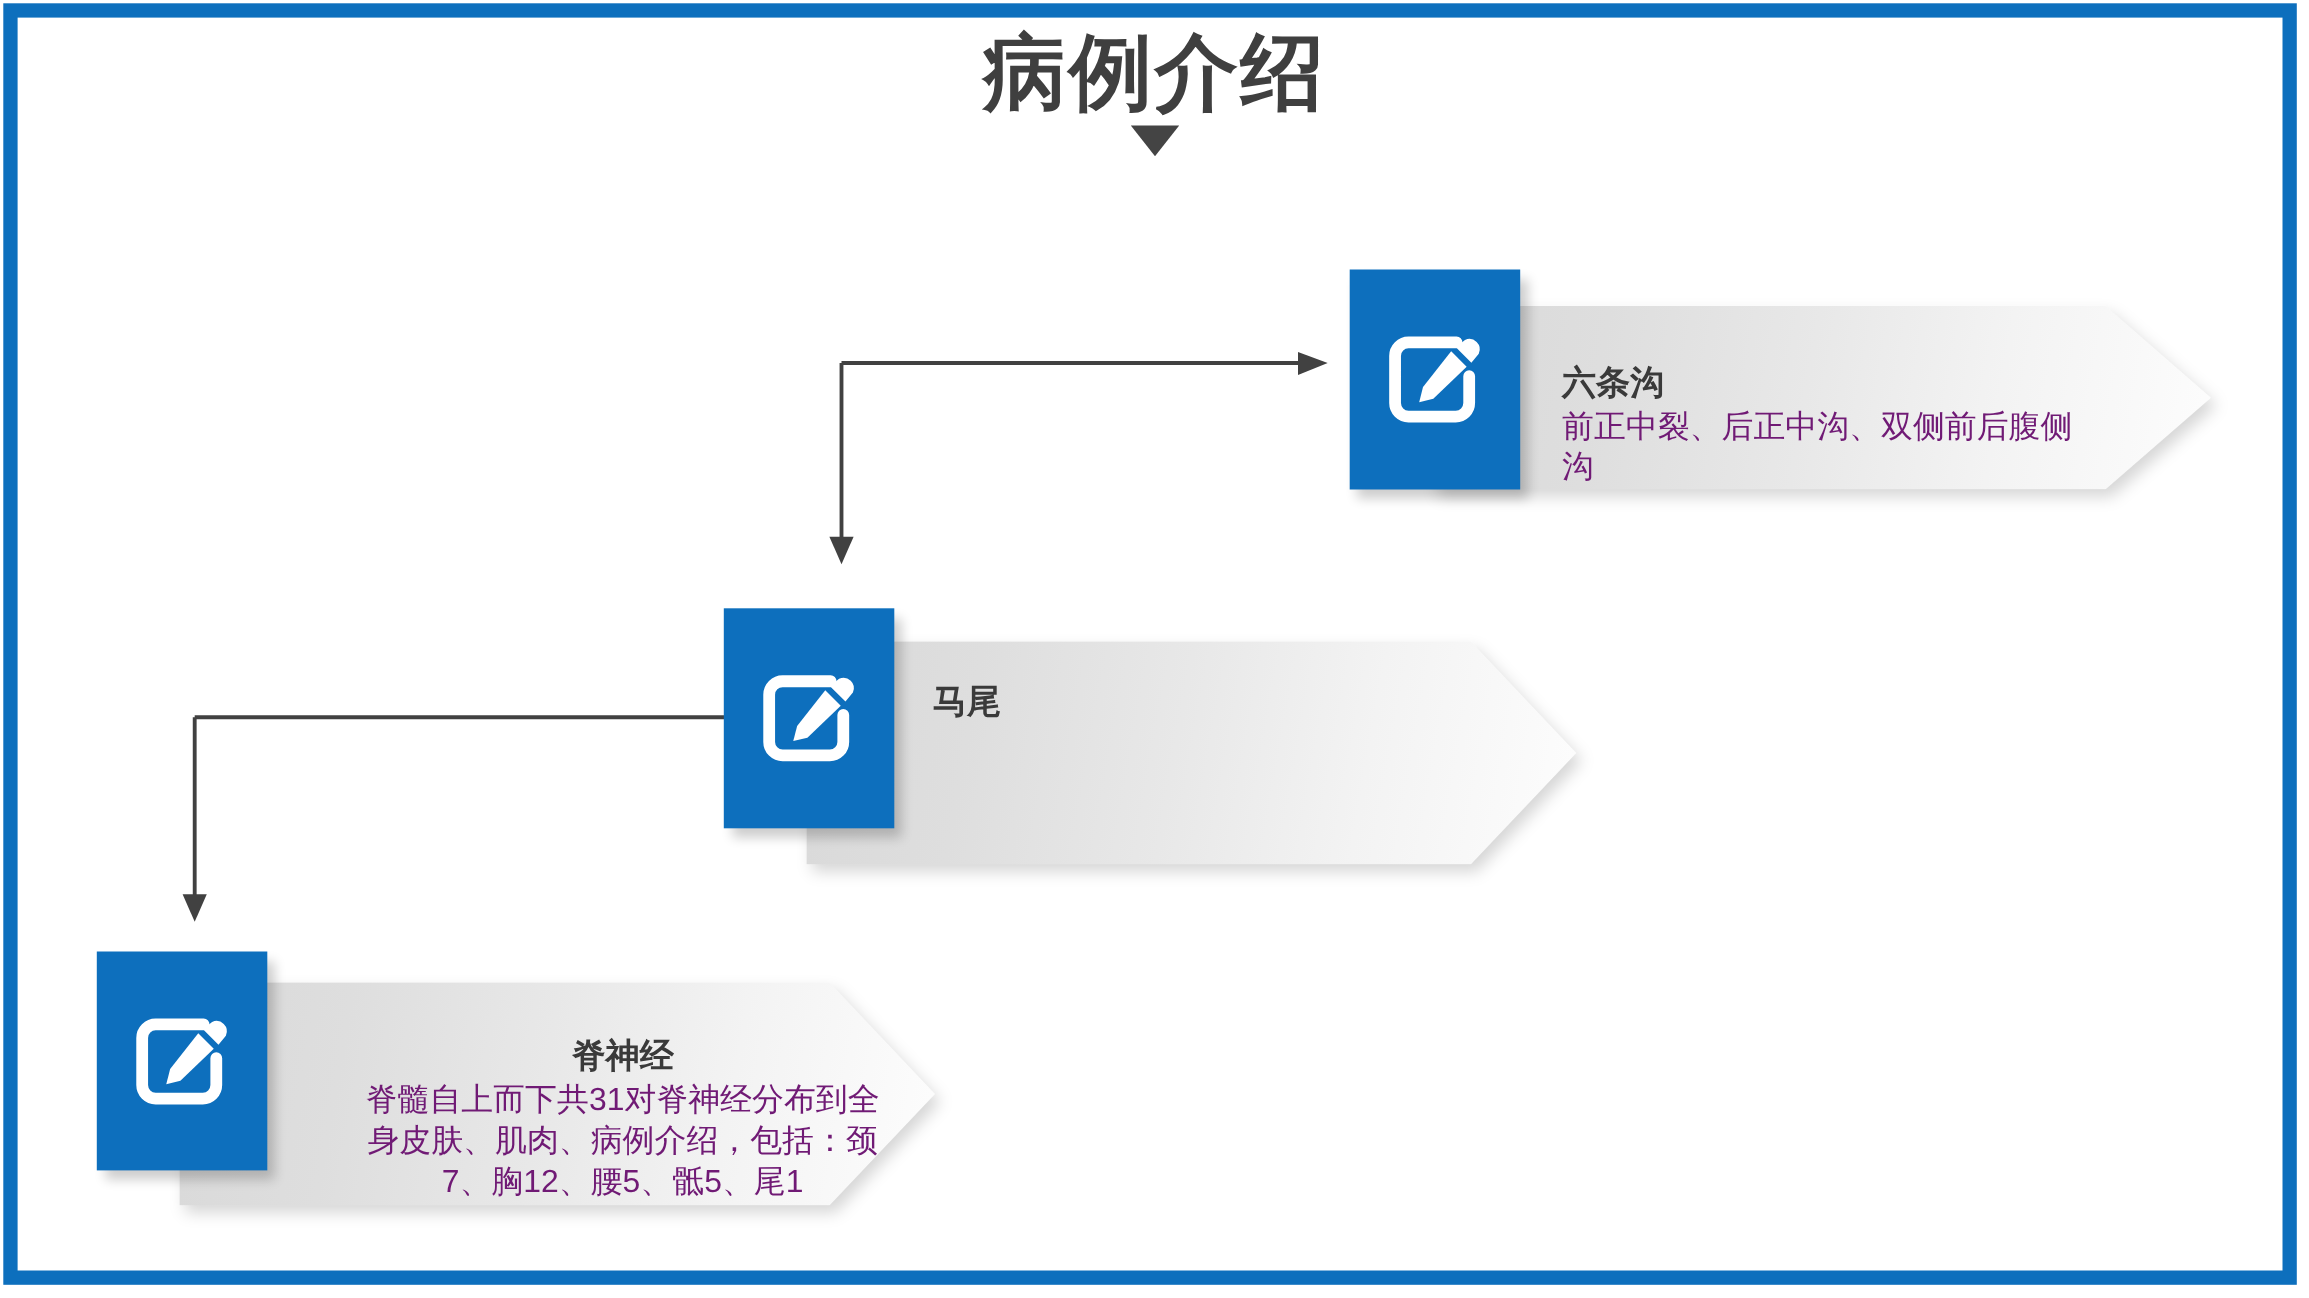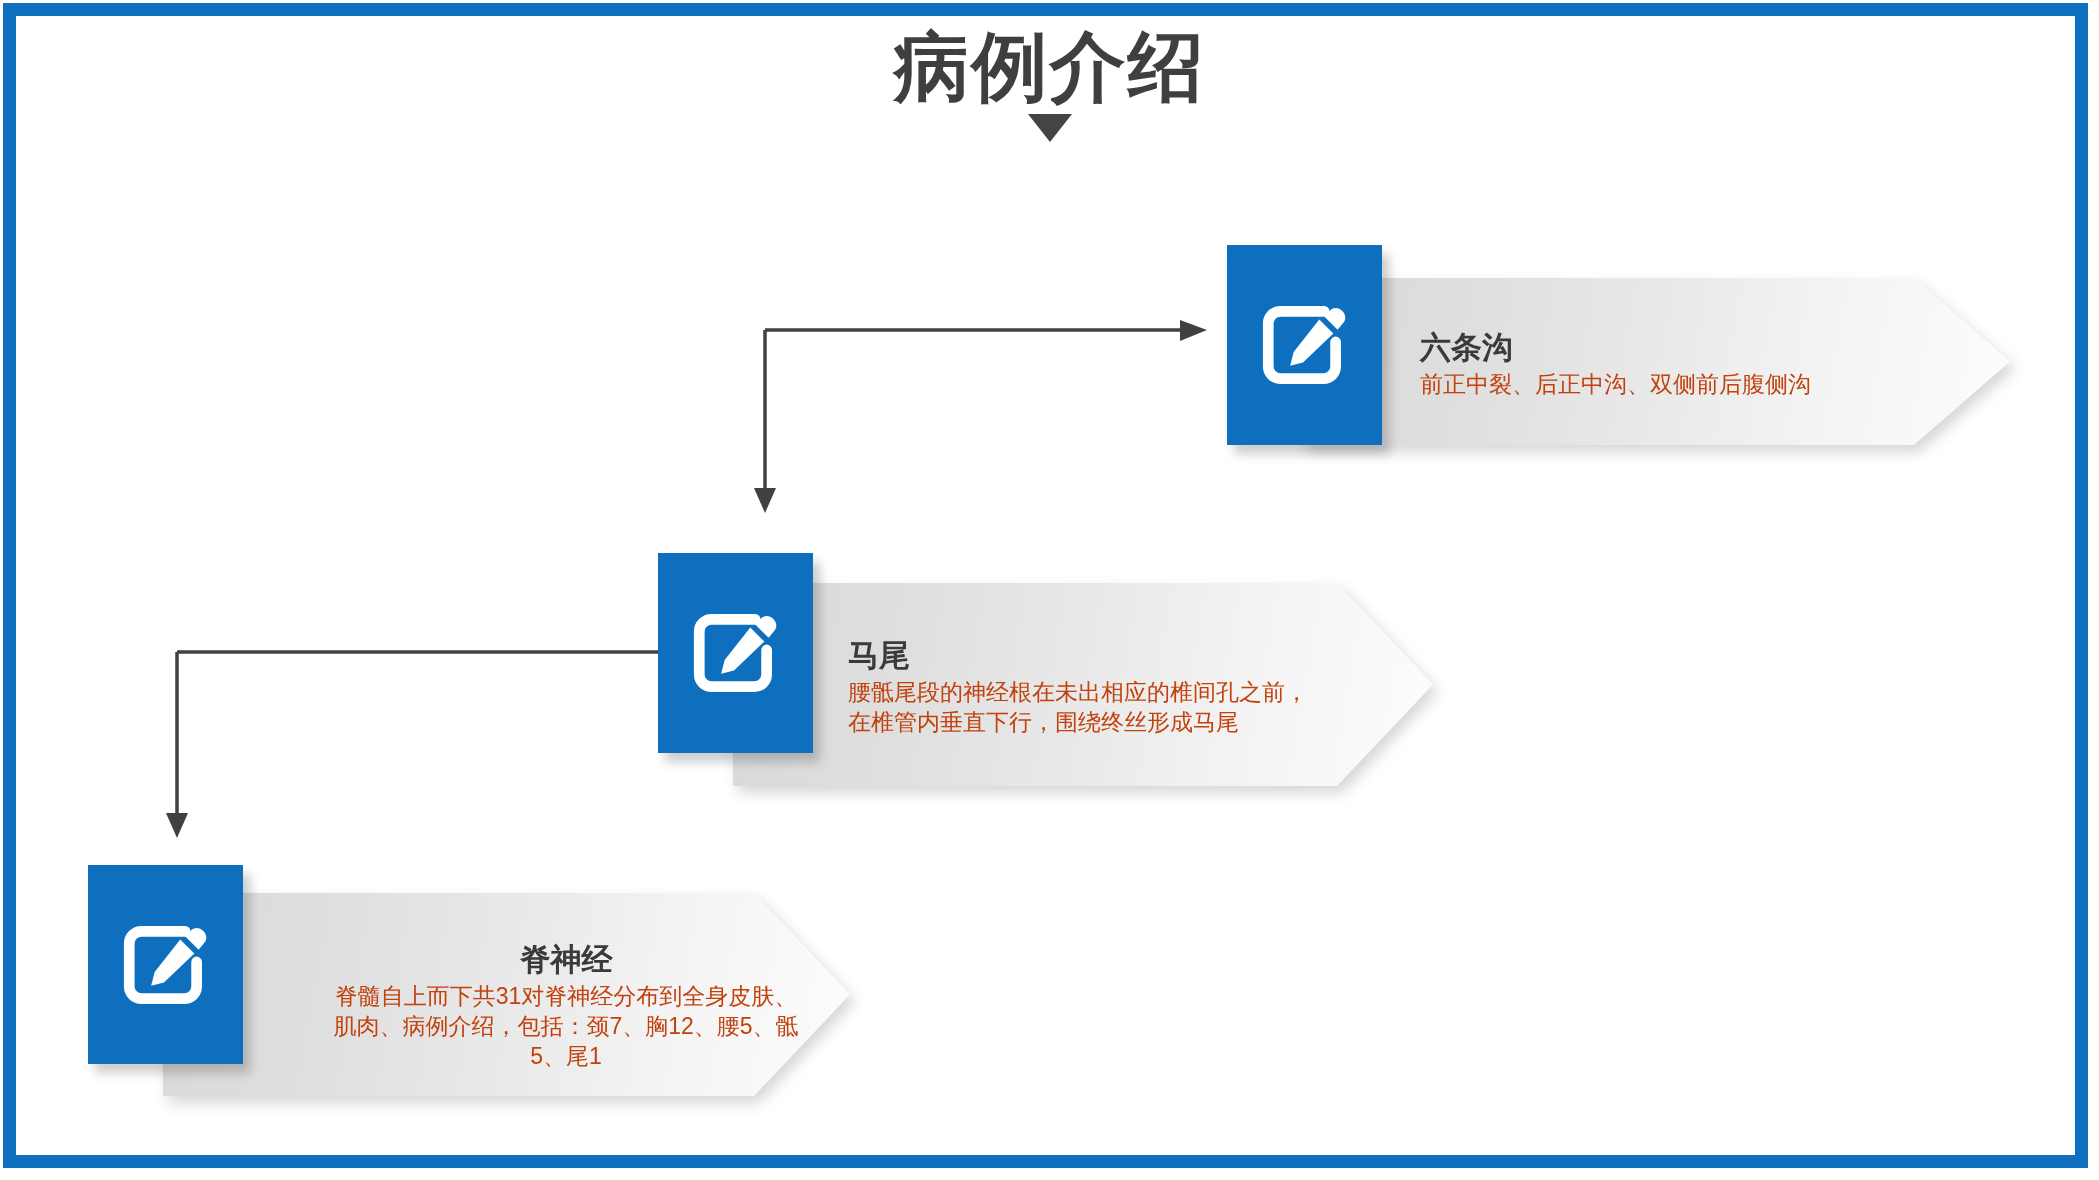--- a/index.html
+++ b/index.html
@@ -84,23 +84,23 @@
   }
   .card-heading {
     font-size: 31px;
     font-weight: bold;
     color: #3a3a3a;
     line-height: 1.25;
     margin: 0 0 2px 0;
     white-space: nowrap;
   }
   .card-body {
-    font-size: 23px;
+    font-size: 29px;
     font-weight: normal;
-    color: #c2410c;
+    color: #701a75;
     line-height: 1.30;
   }
   
   .connector {
     position: absolute;
     overflow: visible;
   }
 </style>
 </head>
 <body>
@@ -153,23 +153,22 @@
     </div>
     <div class="tile" style="left:0; top:0; width:155px; height:200px;">
       <span>
         <svg width="98" height="98" viewBox="0 0 64 64" aria-hidden="true">
           <path d="M44.5 10 H16 a8 8 0 0 0 -8 8 V46 a8 8 0 0 0 8 8 H44 a8 8 0 0 0 8 -8 V30" fill="none" stroke="#ffffff" stroke-width="7" stroke-linecap="round"></path>
           <path d="M49.5 8.5 a6.2 6.2 0 0 1 8.2 8.2 l-4.4 5.4 -9.2 -9.2 z" fill="#ffffff"></path>
           <path d="M41.3 15.3 l9.2 9.2 -19.8 19.0 -8.4 2.0 2.3 -9.0 z" fill="#ffffff"></path>
         </svg>
       </span>
     </div>
-    <div class="card-text" style="left:190px; top:56px; width:478px;">
+    <div class="card-text" style="left:190px; top:38px; width:478px;">
       <div class="card-heading">马尾</div>
-      <div class="card-body">腰骶尾段的神经根在未出相应的椎间孔之前，在椎管内垂直下行，围绕终丝形成马尾</div>
     </div>
   </div>
 
   <div class="card" style="left:88px; top:865px; width:762px; height:199px;">
     <div class="banner" style="left:75px; top:28px; width:687px; height:203px;">
       <div class="banner-shape"></div>
     </div>
     <div class="tile" style="left:0; top:0; width:155px; height:199px;">
       <span>
         <svg width="98" height="98" viewBox="0 0 64 64" aria-hidden="true">

